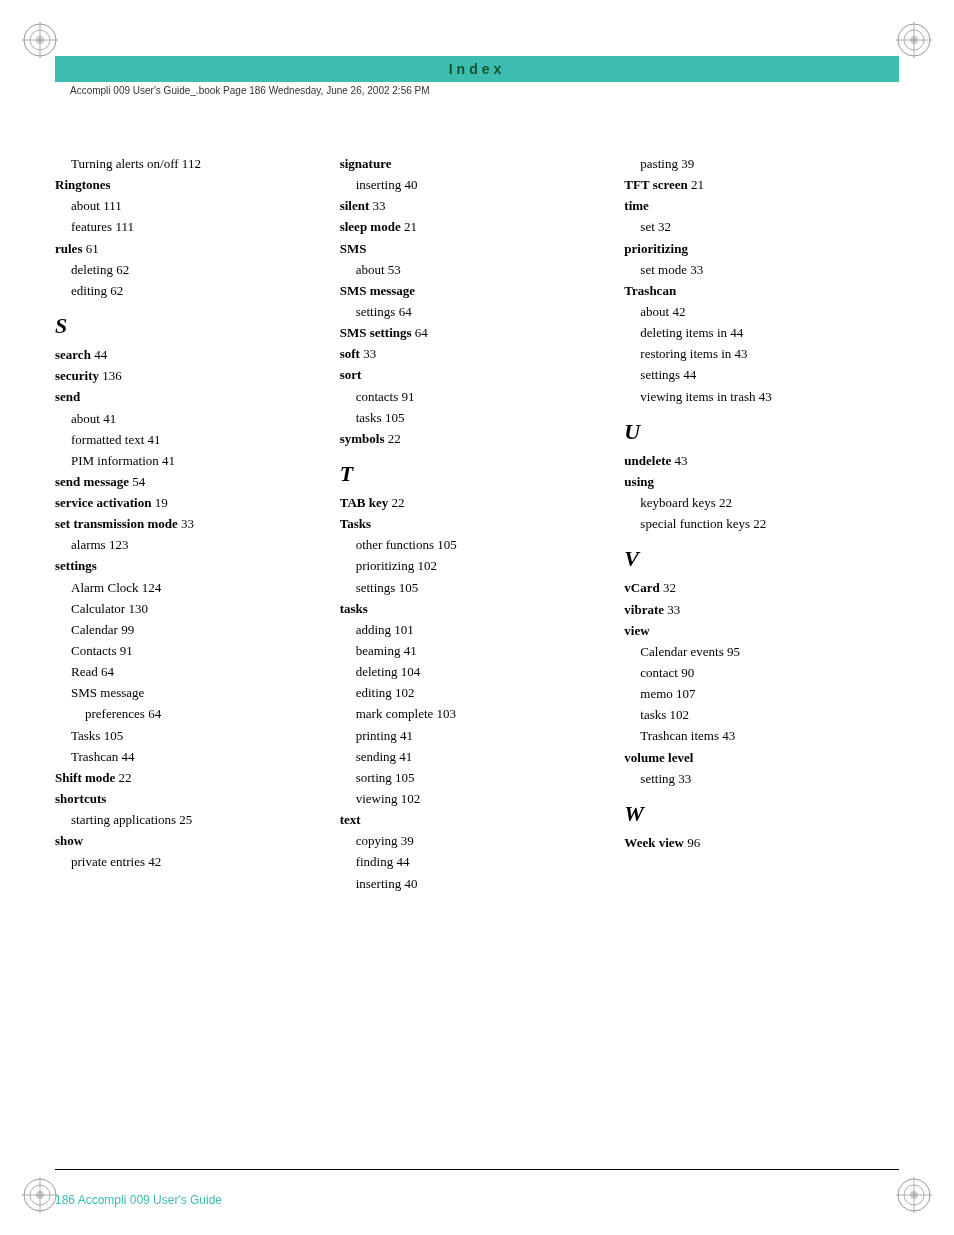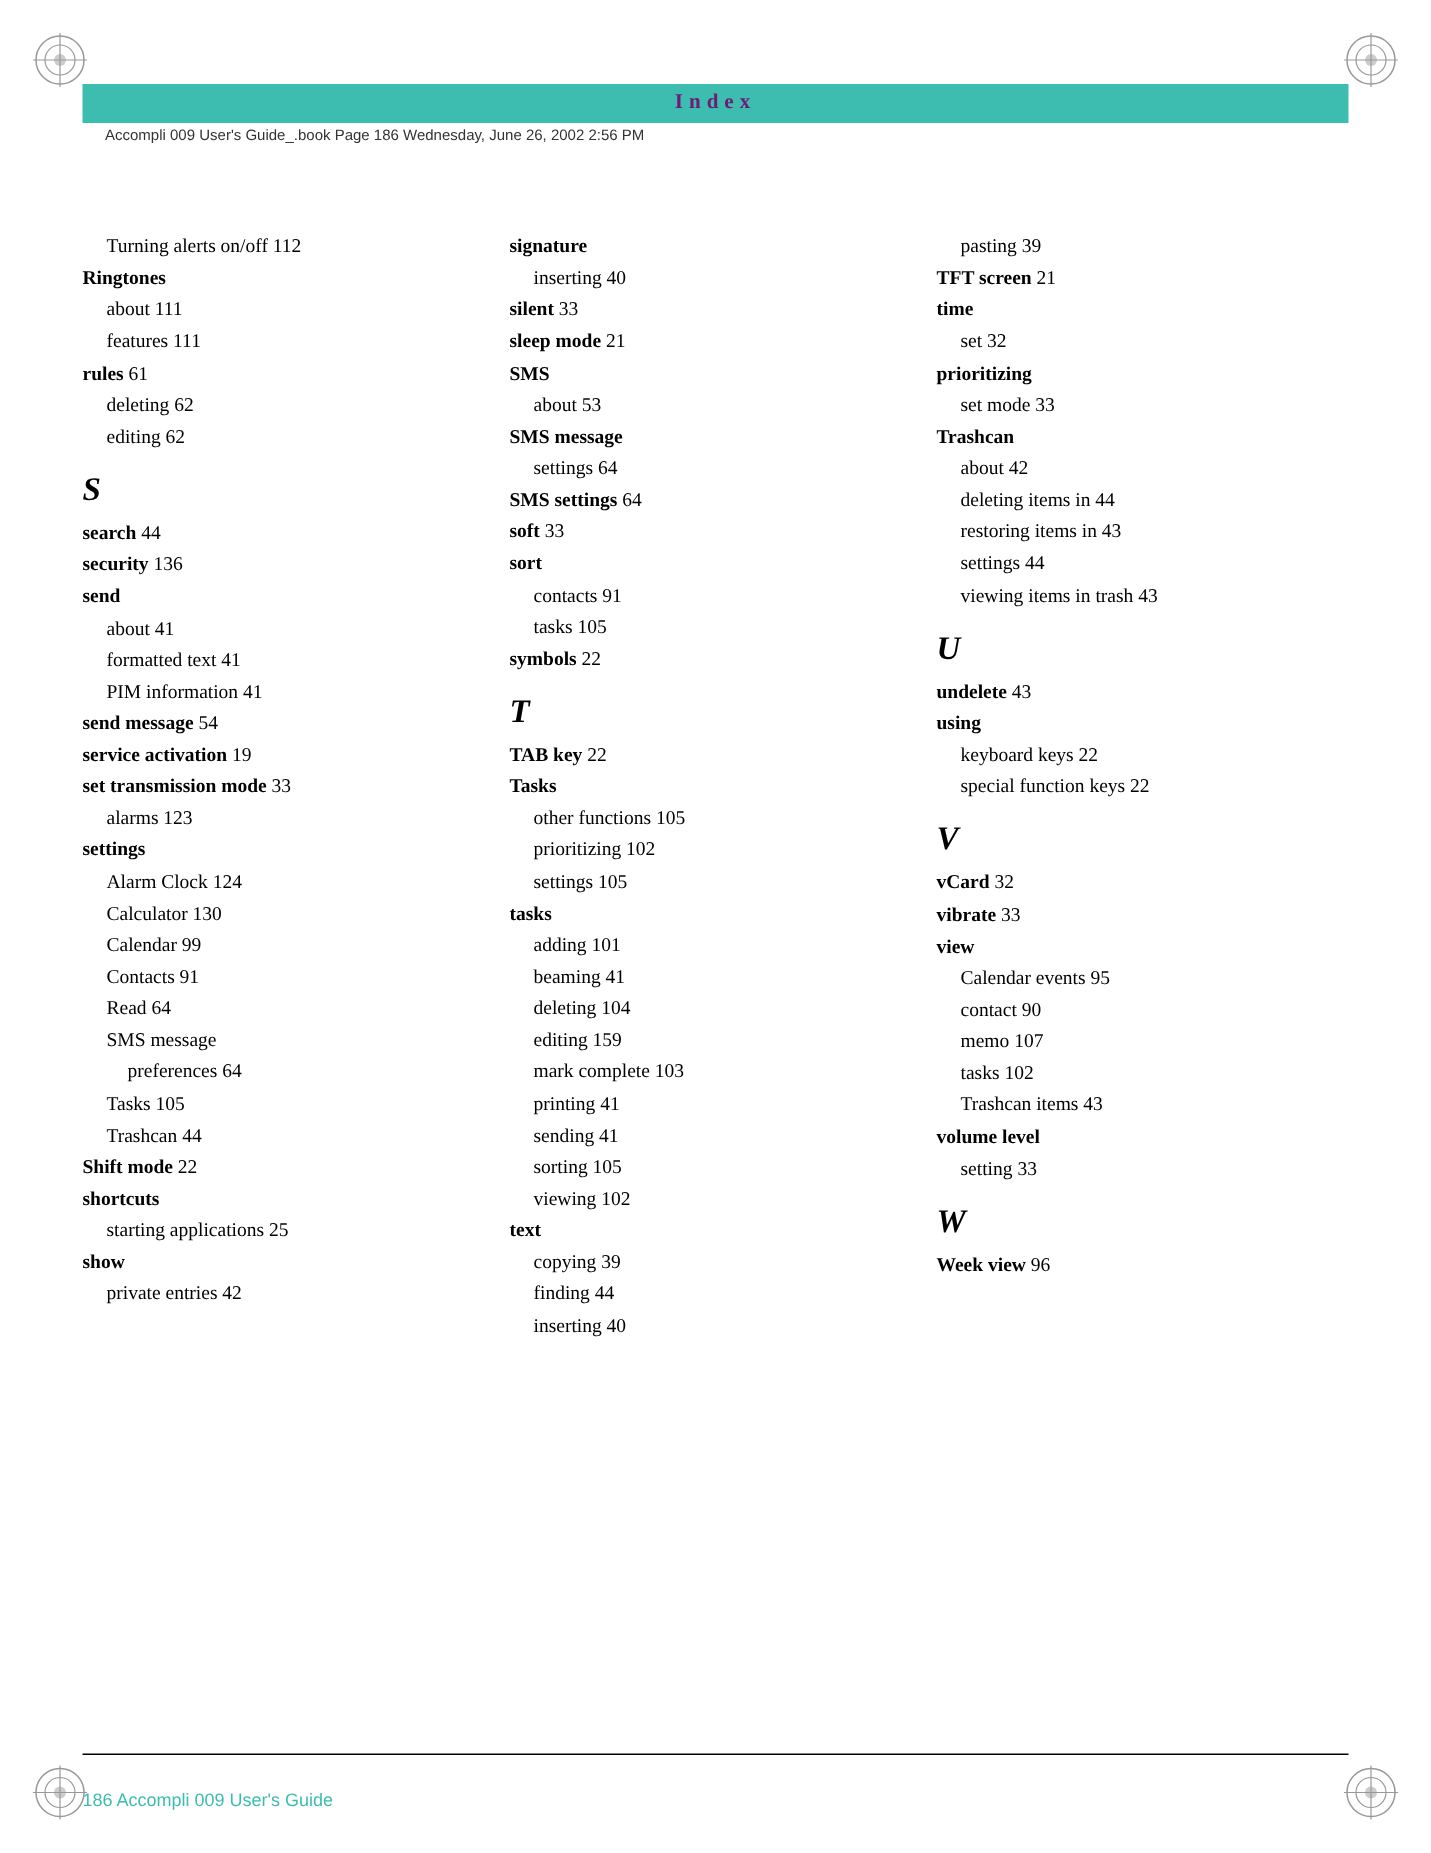--- a/index.html
+++ b/index.html
@@ -32,25 +32,25 @@
       top: 56px;
       left: 55px;
       right: 55px;
       height: 26px;
       background: #3dbdb0;
       display: flex;
       align-items: center;
       justify-content: center;
     }
     .title-bar-text {
-      color: #701a75;
+      color: #14532d;
       font-size: 14px;
       font-weight: bold;
       letter-spacing: 4px;
-      font-family: Liberation Serif, serif;
+      font-family: Liberation Sans, sans-serif;
     }
 
     
     .page-info {
       position: absolute;
       top: 85px;
       left: 70px;
       font-size: 10px;
       color: #333;
       font-family: Arial, sans-serif;
@@ -219,21 +219,21 @@
       <span class="section-letter">T</span>
       <div class="entry"><span class="entry-main">TAB key</span><span class="page-num">  22</span></div>
       <div class="entry"><span class="entry-main">Tasks</span></div>
       <div class="entry entry-sub">other functions  105</div>
       <div class="entry entry-sub">prioritizing  102</div>
       <div class="entry entry-sub">settings  105</div>
       <div class="entry"><span class="entry-main">tasks</span></div>
       <div class="entry entry-sub">adding  101</div>
       <div class="entry entry-sub">beaming  41</div>
       <div class="entry entry-sub">deleting  104</div>
-      <div class="entry entry-sub">editing  159</div>
+      <div class="entry entry-sub">editing  102</div>
       <div class="entry entry-sub">mark complete  103</div>
       <div class="entry entry-sub">printing  41</div>
       <div class="entry entry-sub">sending  41</div>
       <div class="entry entry-sub">sorting  105</div>
       <div class="entry entry-sub">viewing  102</div>
       <div class="entry"><span class="entry-main">text</span></div>
       <div class="entry entry-sub">copying  39</div>
       <div class="entry entry-sub">finding  44</div>
       <div class="entry entry-sub">inserting  40</div>
     </div>

